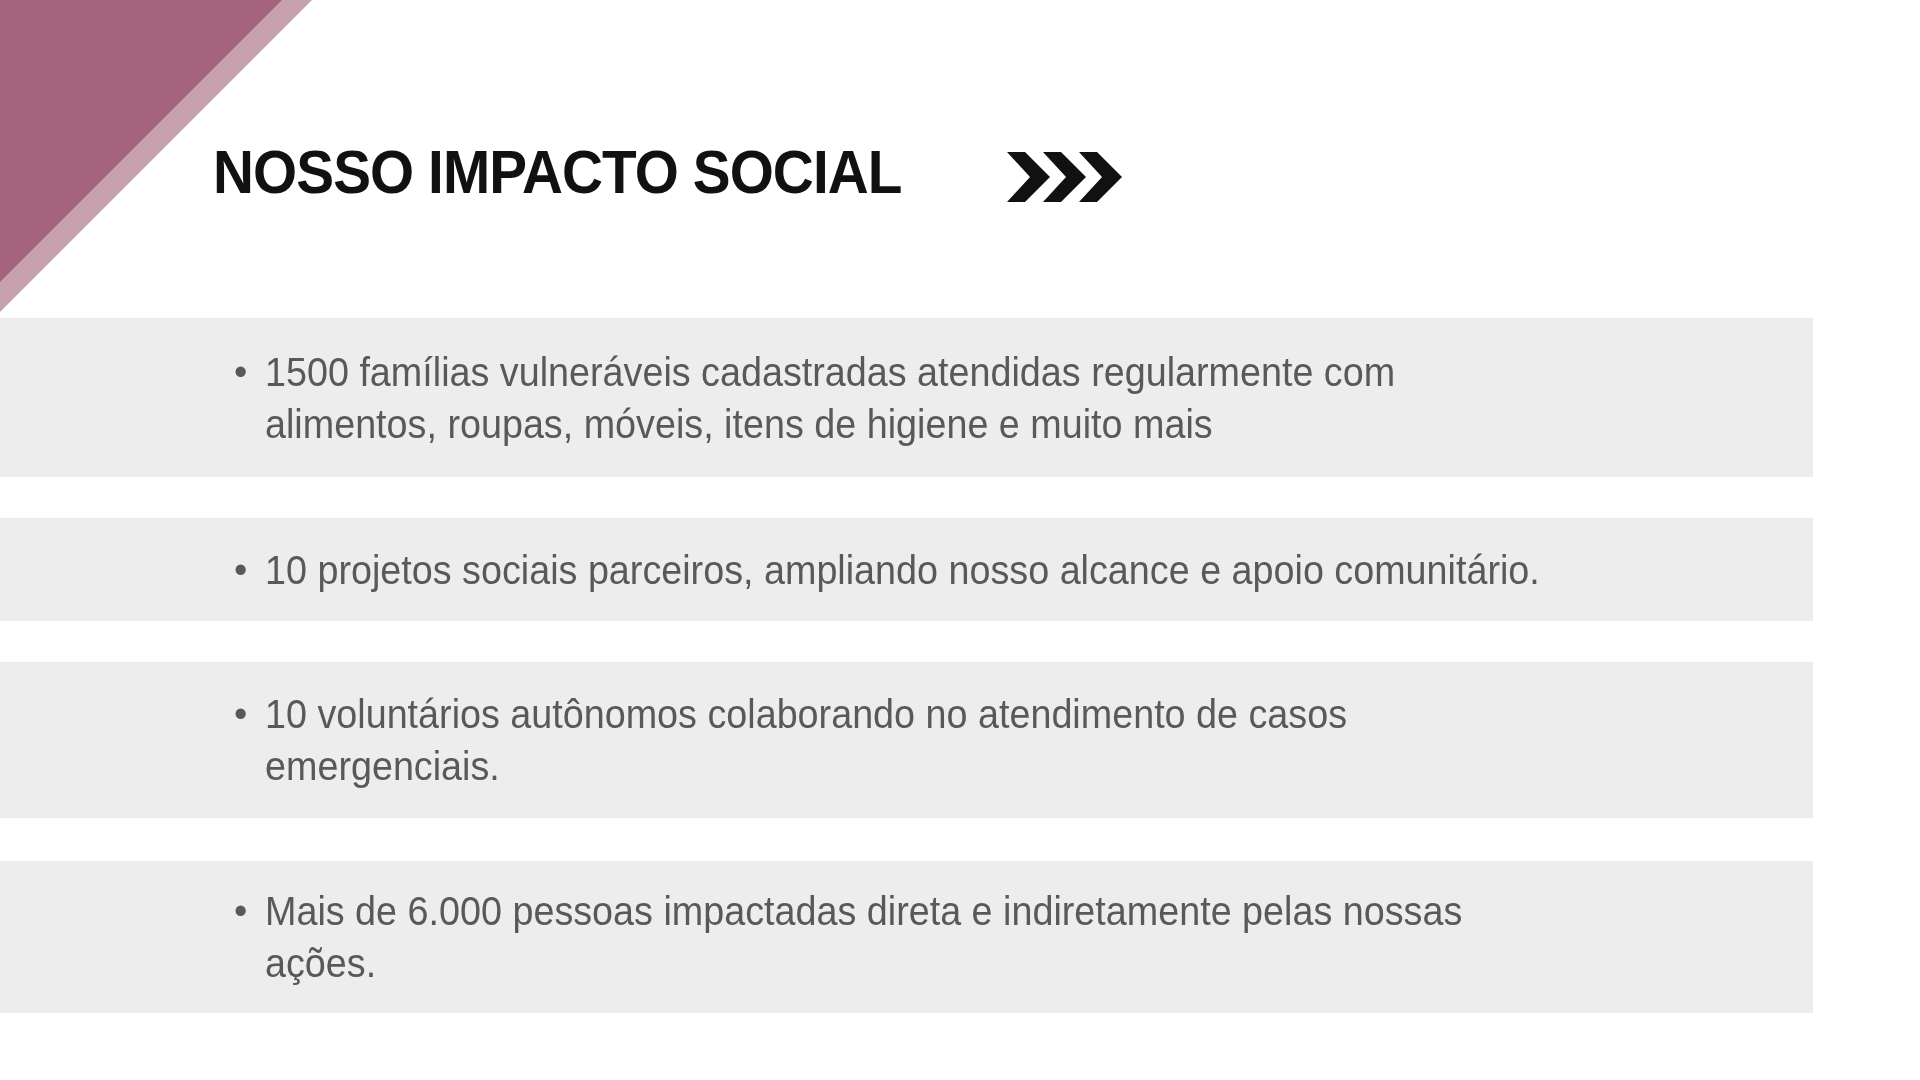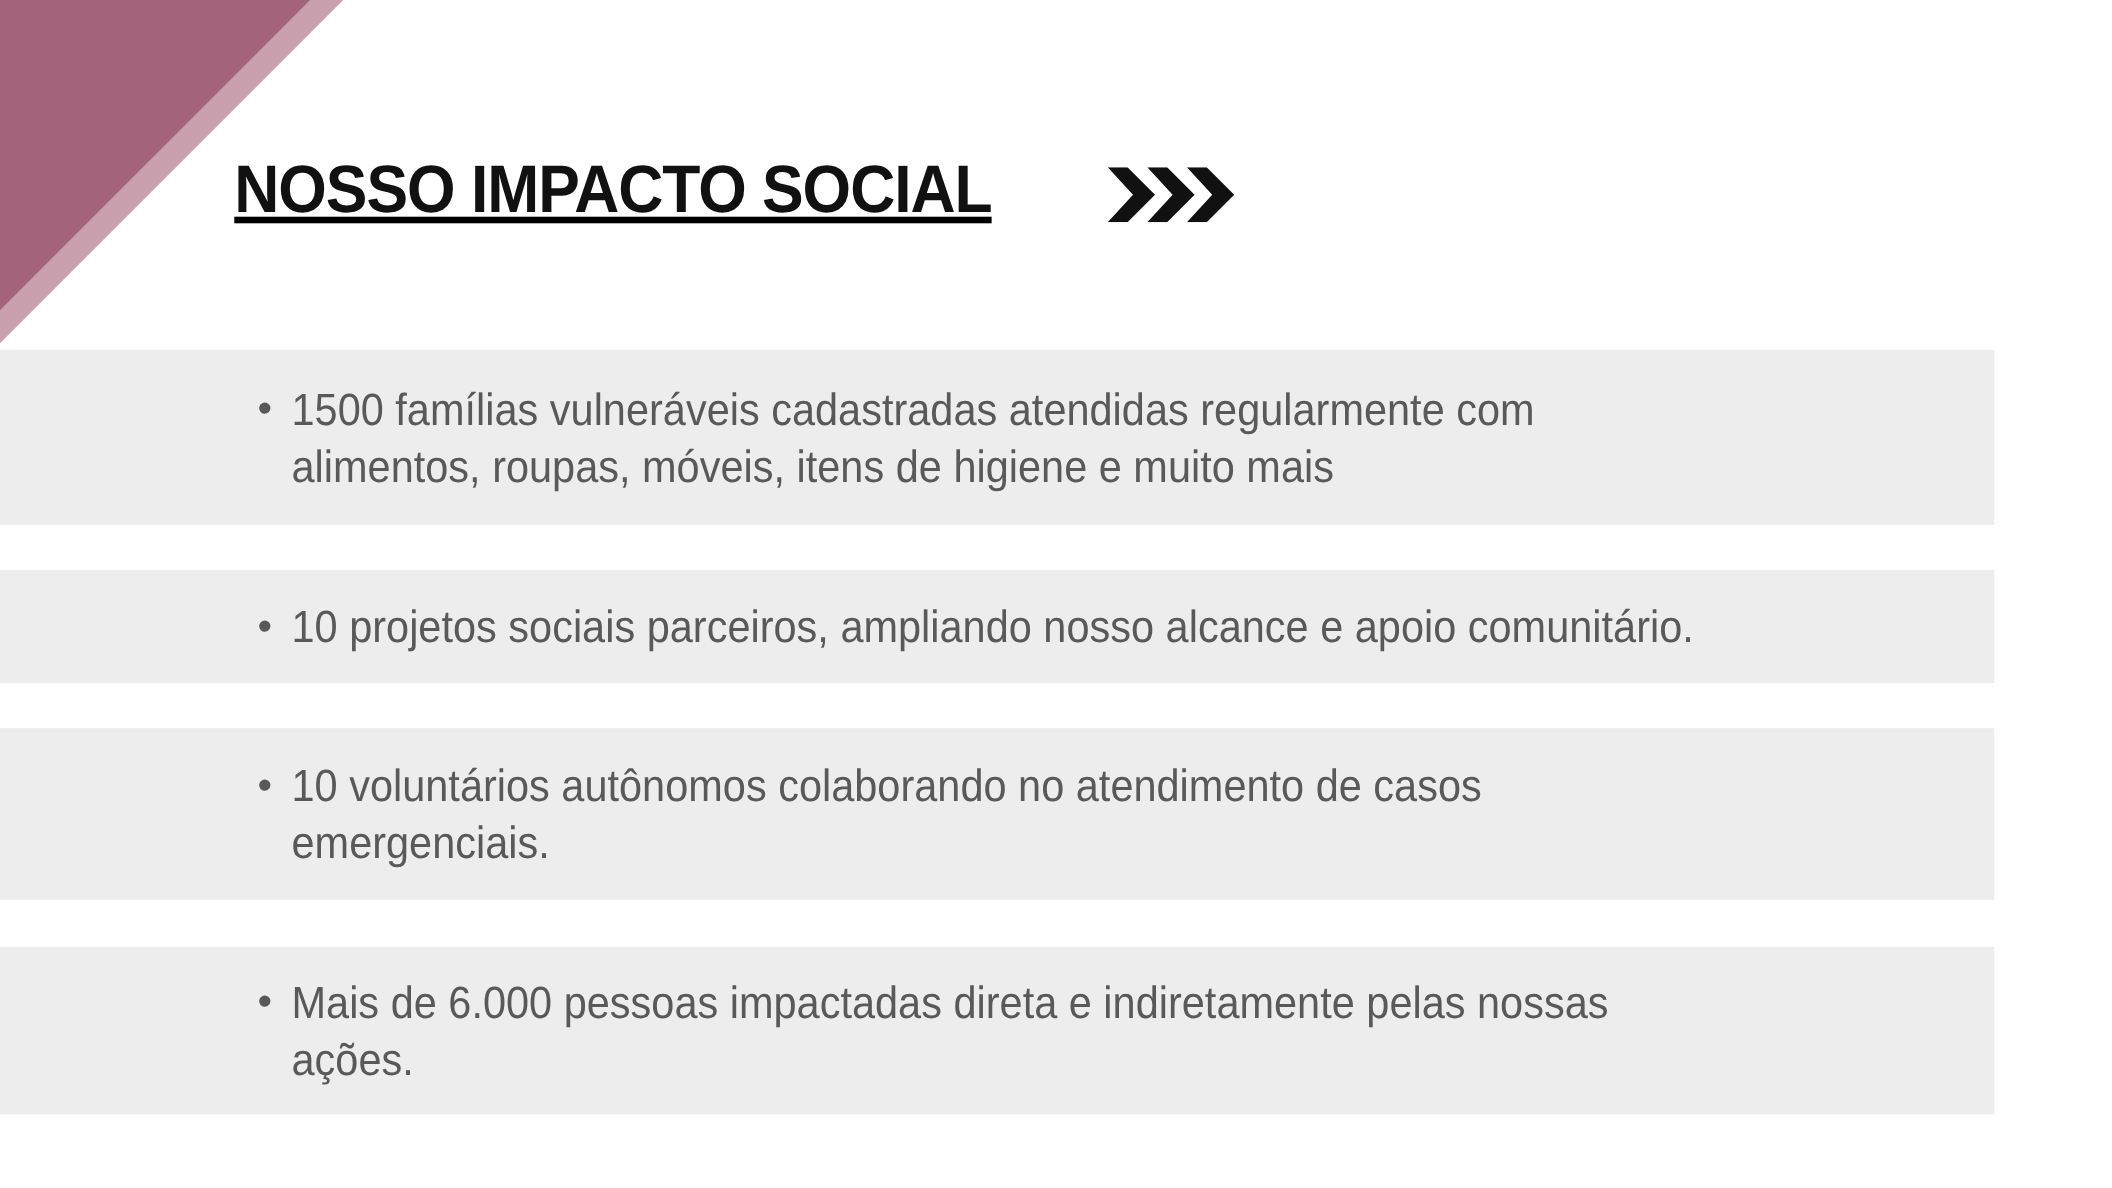--- a/index.html
+++ b/index.html
@@ -17,21 +17,21 @@
     background: var(--accent-light, #C8A0AE);
     clip-path: polygon(0 0, 312px 0, 0 312px);
   }
   .corner-tri .dark {
     position: absolute; inset: 0;
     background: var(--accent-dark, #A3647B);
     clip-path: polygon(0 0, 282px 0, 0 282px);
   }
 
   
-  .title-row { position: absolute; left: 213px; top: 140px; display: flex; align-items: center; text-decoration: underline; }
+  .title-row { position: absolute; left: 213px; top: 140px; display: flex; align-items: center; }
   .slide-title {
     font-size: 61px;
     line-height: 64px;
     font-weight: 700;
     color: var(--title-color, #111111);
     letter-spacing: -1px;
     transform: scaleX(0.93);
     transform-origin: left center;
     white-space: nowrap;
   }

